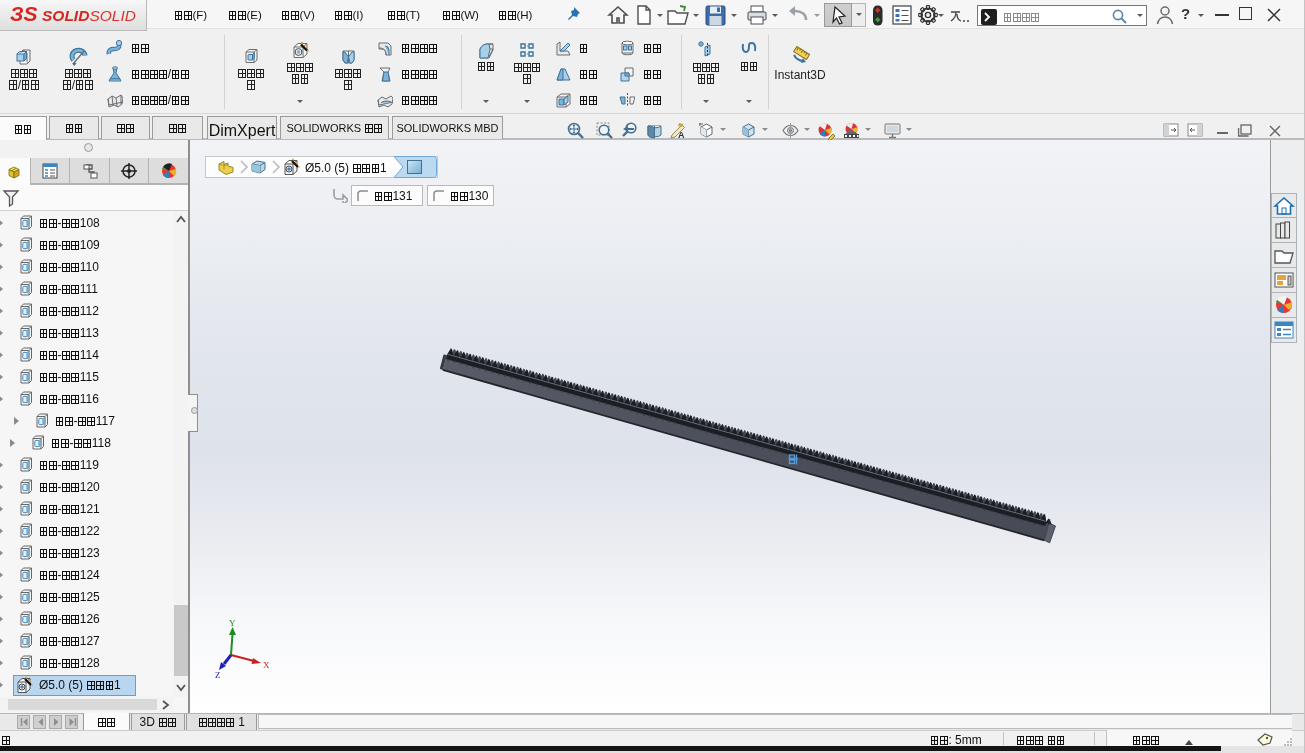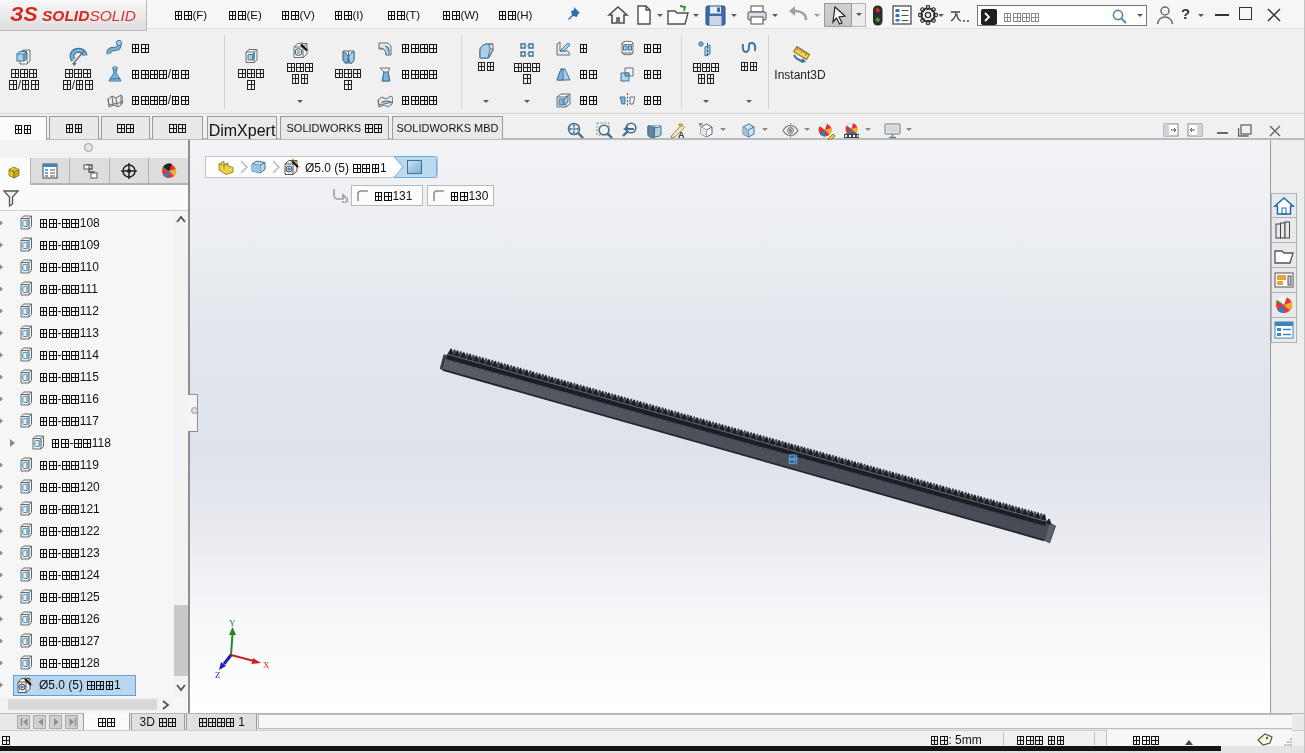--- a/index.html
+++ b/index.html
@@ -780,21 +780,21 @@
   </div>
 <div class="ab" style="left:0px;top:388px;width:173px;height:22px;">
     <div class="ab" style="left:-2px;top:7px;width:0;height:0;border:4px solid transparent;border-left:5px solid #8a8a8a"></div>
     <div class="ab" style="left:18px;top:2px">
       <svg width="16" height="17" viewBox="0 0 16 17">
         <use href="#ic-cutx"></use>
       </svg>
     </div>
     <div class="ab" style="left:39px;top:4px"><i class="c"></i><i class="c"></i>-<i class="c"></i><i class="c"></i>116</div>
   </div>
-<div class="ab" style="left:0px;top:410px;width:173px;height:22px;">
+<div class="ab" style="left:16px;top:410px;width:173px;height:22px;">
     <div class="ab" style="left:-2px;top:7px;width:0;height:0;border:4px solid transparent;border-left:5px solid #8a8a8a"></div>
     <div class="ab" style="left:18px;top:2px">
       <svg width="16" height="17" viewBox="0 0 16 17">
         <use href="#ic-cutx"></use>
       </svg>
     </div>
     <div class="ab" style="left:39px;top:4px"><i class="c"></i><i class="c"></i>-<i class="c"></i><i class="c"></i>117</div>
   </div>
 <div class="ab" style="left:12px;top:432px;width:173px;height:22px;">
     <div class="ab" style="left:-2px;top:7px;width:0;height:0;border:4px solid transparent;border-left:5px solid #8a8a8a"></div>

